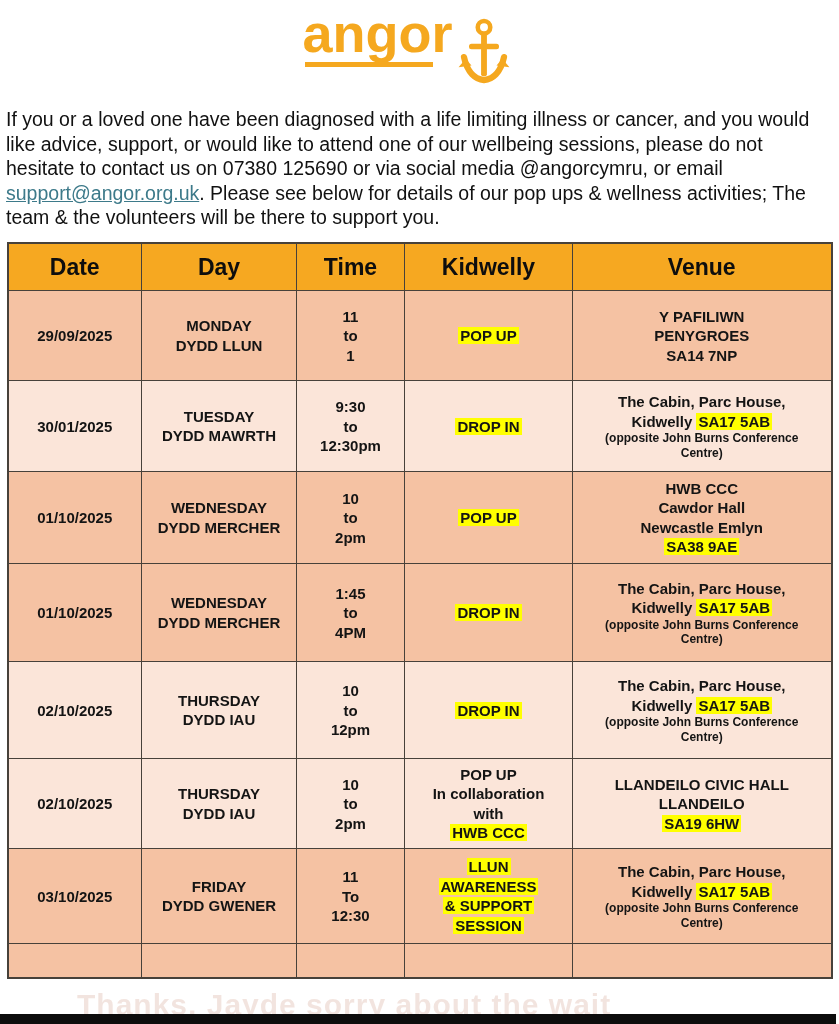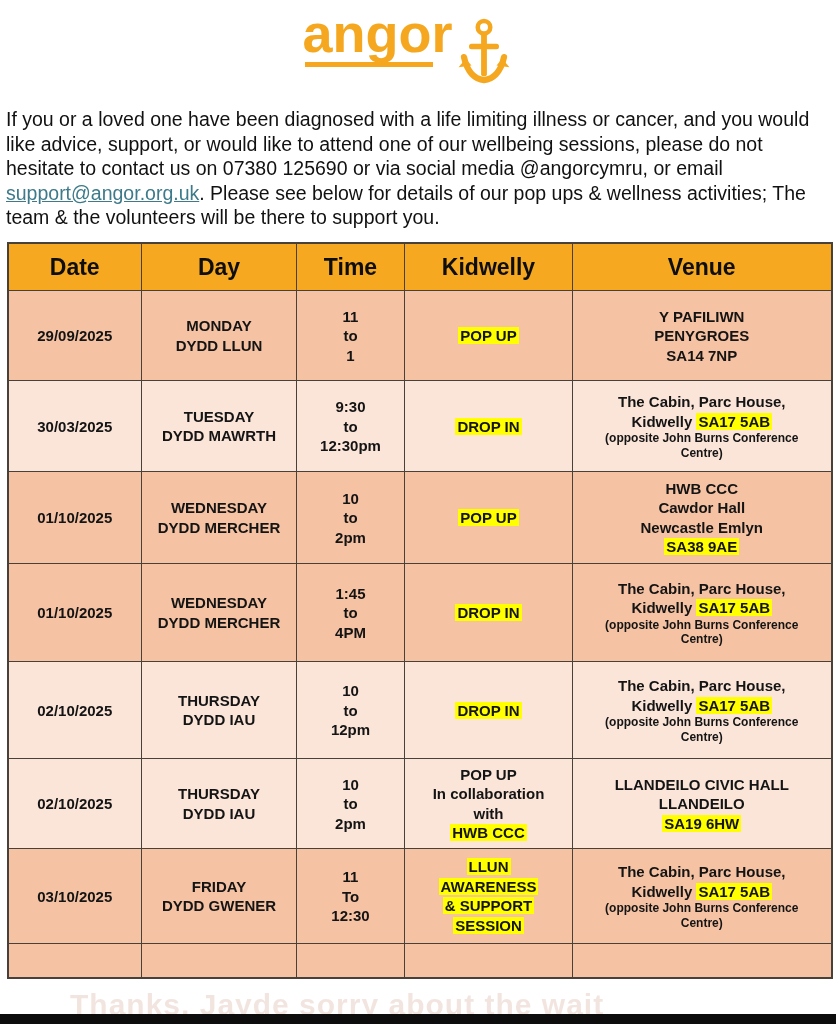--- a/index.html
+++ b/index.html
@@ -43,21 +43,21 @@
     text-align:center; vertical-align:middle; font-weight:bold;
     font-size:15px; line-height:19.5px; color:#141414; padding:3px 2px;
   }
   tr.row-dark td { background:#F5C2A3; }
   tr.row-light td { background:#FBE5D9; }
   .cell-line { }
   .cell-line.small { font-size:12px; line-height:14.5px; }
   .hl { background:#FFFF00; padding:0 2px; }
   
   .ghost-text {
-    position:absolute; left:70px; top:988px; width:700px;
+    position:absolute; left:77px; top:988px; width:700px;
     font-size:30px; font-weight:bold; color:#b35f3e; opacity:0.16;
     white-space:nowrap; letter-spacing:1px;
   }
   .bottom-bar { position:absolute; left:0; bottom:0; width:836px; height:10px; background:#0d0d0d; }
 </style>
 </head>
 <body>
 
 <div class="page">
 
@@ -114,21 +114,21 @@
             <div class="cell-line"><span class="hl">POP UP</span></div>
           </td>
           <td>
             <div class="cell-line"><span>Y PAFILIWN</span></div>
             <div class="cell-line"><span>PENYGROES</span></div>
             <div class="cell-line"><span>SA14 7NP</span></div>
           </td>
         </tr>
         <tr class="row-light" style="height: 91px;">
           <td>
-            <div class="cell-line"><span>30/03/2025</span></div>
+            <div class="cell-line"><span>30/01/2025</span></div>
           </td>
           <td>
             <div class="cell-line"><span>TUESDAY</span></div>
             <div class="cell-line"><span>DYDD MAWRTH</span></div>
           </td>
           <td>
             <div class="cell-line"><span>9:30</span></div>
             <div class="cell-line"><span>to</span></div>
             <div class="cell-line"><span>12:30pm</span></div>
           </td>

